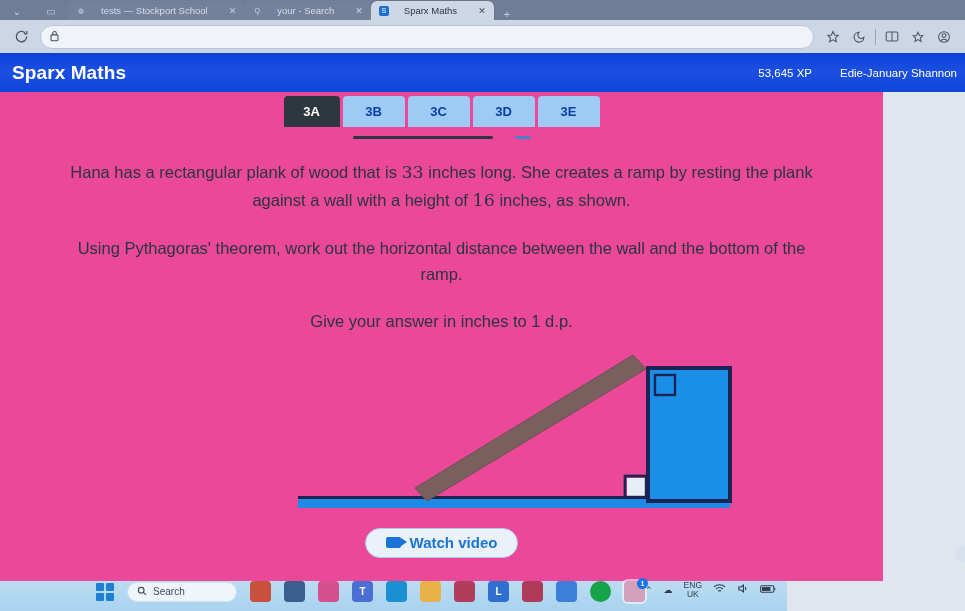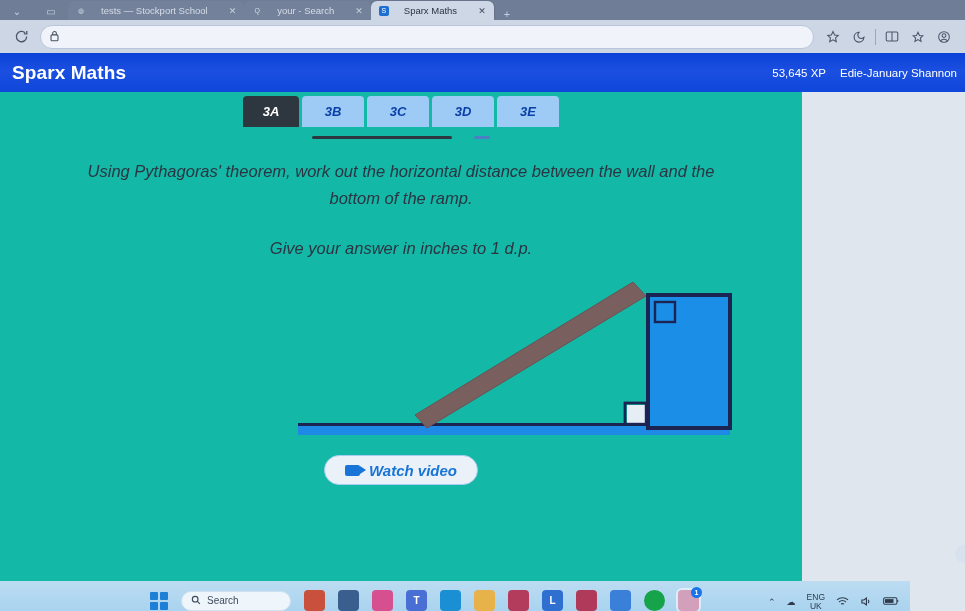--- a/index.html
+++ b/index.html
@@ -64,27 +64,26 @@
   .tb-sep { width: 1px; height: 16px; background: #9aa8bd; margin: 0 3px; }
 
   
   .sparx-header {
     position: absolute; left: 0; top: 53px; width: 965px; height: 39px;
     background: linear-gradient(180deg,#0a41d8 0%, #1b4fe0 45%, #0f47da 100%);
     display: flex; align-items: center; justify-content: space-between;
     padding: 0 8px 0 12px;
   }
   .brand { color: #fff; font-size: 19px; font-weight: 700; letter-spacing: .1px; }
-  .hdr-right { display: flex; align-items: center; gap: 14px; color: #fff; font-size: 11.5px; }
+  .hdr-right { display: flex; align-items: center; gap: 28px; color: #fff; font-size: 11.5px; }
 
   
   .content {
-    position: absolute; left: 0; top: 92px; width: 802px; height: 489px;
-    background: #14b8a6;
-    font-style: italic;
+    position: absolute; left: 0; top: 92px; width: 883px; height: 489px;
+    background: #ec4899;
   }
   .tabs-row {
     display: flex; justify-content: center; align-items: flex-start;
     gap: 3px; padding-top: 4px;
   }
   .qtab {
     min-width: 62px; height: 31px; display: flex; align-items: center; justify-content: center;
     font-size: 13px; font-weight: 700; border-radius: 4px 4px 0 0;
     background: #9ecbf5; color: #0b3fa8; padding: 0 12px;
   }
@@ -95,21 +94,21 @@
     display: flex; justify-content: center; align-items: center;
     gap: 22px; margin-top: 7px; height: 6px;
   }
   .prog-bar { width: 140px; height: 3px; background: #2e3640; border-radius: 2px; }
   .prog-dash { width: 16px; height: 3px; background: #4d7fc4; border-radius: 2px; }
 
   .question {
     margin-top: 18px; padding: 0 70px; text-align: center;
     color: #2a3442; font-size: 16.5px; line-height: 1.62;
   }
-  .question p + p { }
+  .question p + p { margin-top: 20px; }
   .num { font-family: "DejaVu Serif", serif; font-size: 17.5px; }
   .p-small { margin-top: 24px; }
 
   
   .diagram { position: relative; width: 965px; height: 175px; margin-top: 12px; }
 
   
   .watch-wrap { display: flex; justify-content: center; margin-top: 6px; }
   .watch-btn {
     display: inline-flex; align-items: center; gap: 9px;
@@ -122,23 +121,23 @@
     background: #1874d6; border-radius: 2px;
   }
   .cam::after {
     content: ""; position: absolute; left: 15px; top: 1px;
     border-top: 4.5px solid transparent; border-bottom: 4.5px solid transparent;
     border-left: 6px solid #1874d6;
   }
 
   
   .taskbar {
-    position: absolute; left: 0; bottom: 0; width: 910px; height: 30px;
+    position: absolute; left: 0; bottom: 0; width: 787px; height: 30px;
     background: linear-gradient(180deg,#bcdcf2 0%, #a9d3ef 100%);
-    display: flex; align-items: flex-end;
+    display: flex; align-items: flex-start;
   }
   .tb-left { width: 150px; display: flex; align-items: center; justify-content: flex-end; padding-right: 6px; }
   .tb-center { flex: 1 1 auto; display: flex; align-items: center; gap: 13px; }
   .tb-right { display: flex; align-items: center; gap: 11px; padding-right: 10px; color: #2f3b4c; font-size: 9px; }
 
   .start {
     width: 18px; height: 18px; display: grid;
     grid-template-columns: 1fr 1fr; grid-template-rows: 1fr 1fr; gap: 2px;
   }
   .start i { background: #1e7fd6; border-radius: 1px; display: block; }
@@ -254,20 +253,21 @@
       <div class="qtab">3D</div>
       <div class="qtab">3E</div>
     </div>
 
     <div class="progress-row">
       <div class="prog-bar"></div>
       <div class="prog-dash"></div>
     </div>
 
     <div class="question">
+      <p><span>Hana has a rectangular plank of wood that is </span><span class="num">33</span><span> inches long. She creates a ramp by resting the plank against a wall with a height of </span><span class="num">16</span><span> inches, as shown.</span></p>
       <p>Using Pythagoras' theorem, work out the horizontal distance between the wall and the bottom of the ramp.</p>
       <p class="p-small">Give your answer in inches to 1 d.p.</p>
     </div>
 
     <div class="diagram">
       <svg width="965" height="175" viewBox="0 0 965 175">
 
         <g>
           <rect x="298" y="517" width="0" height="0"></rect>
           <rect x="298" y="151" width="432" height="10" fill="#1e8ae6"></rect>

